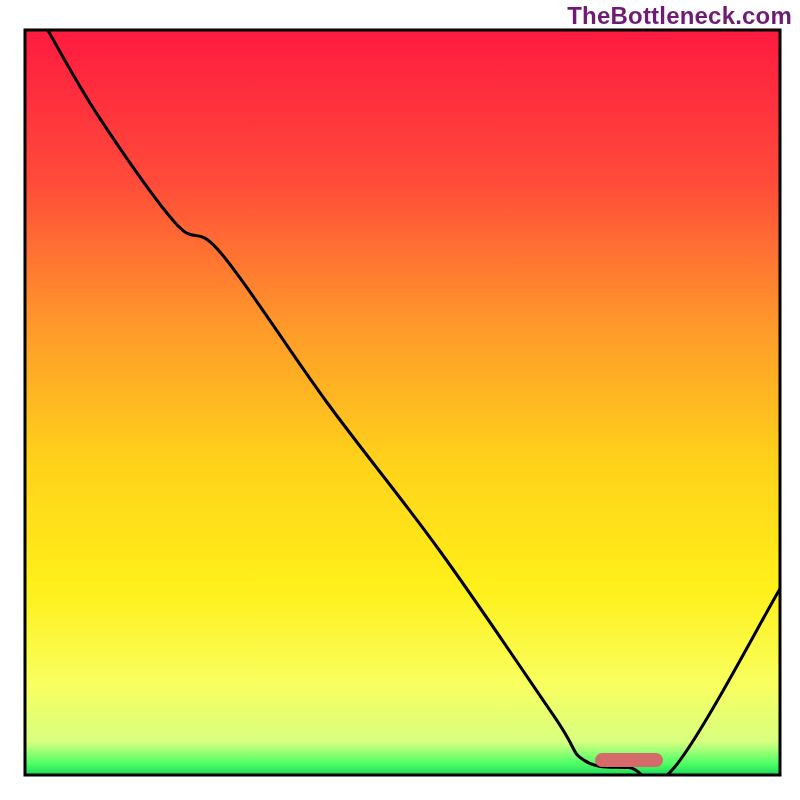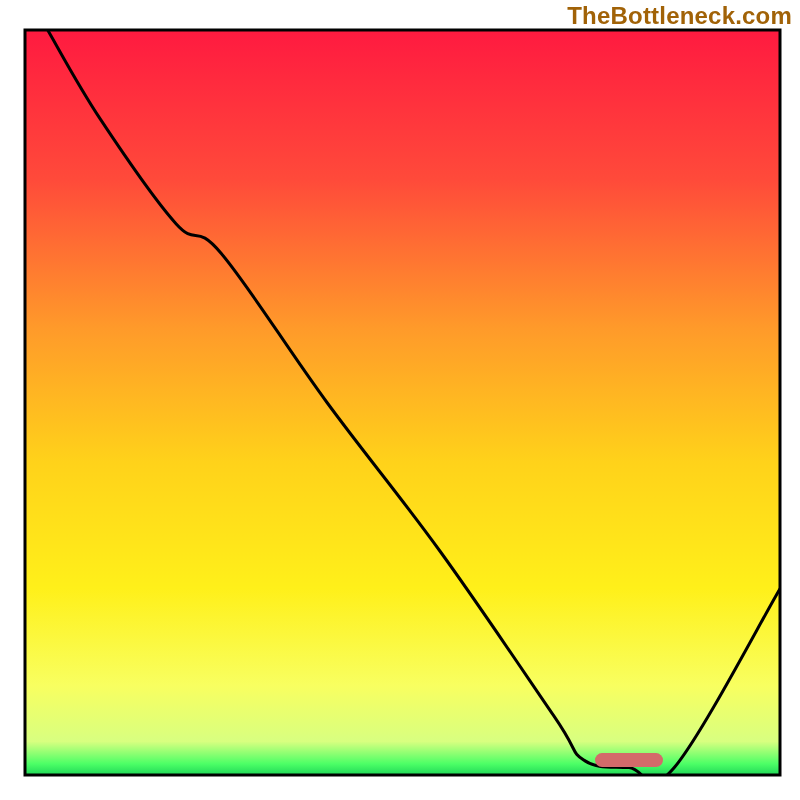--- a/index.html
+++ b/index.html
@@ -15,21 +15,21 @@
     position: relative;
     width: 800px;
     height: 800px;
   }
   .watermark {
     position: absolute;
     top: 2px;
     right: 8px;
     font-size: 24px;
     font-weight: 600;
-    color: #a16207;
+    color: #701a75;
     letter-spacing: 0.2px;
     user-select: none;
   }
   svg.plot {
     position: absolute;
     left: 0;
     top: 0;
     width: 800px;
     height: 800px;
     display: block;

